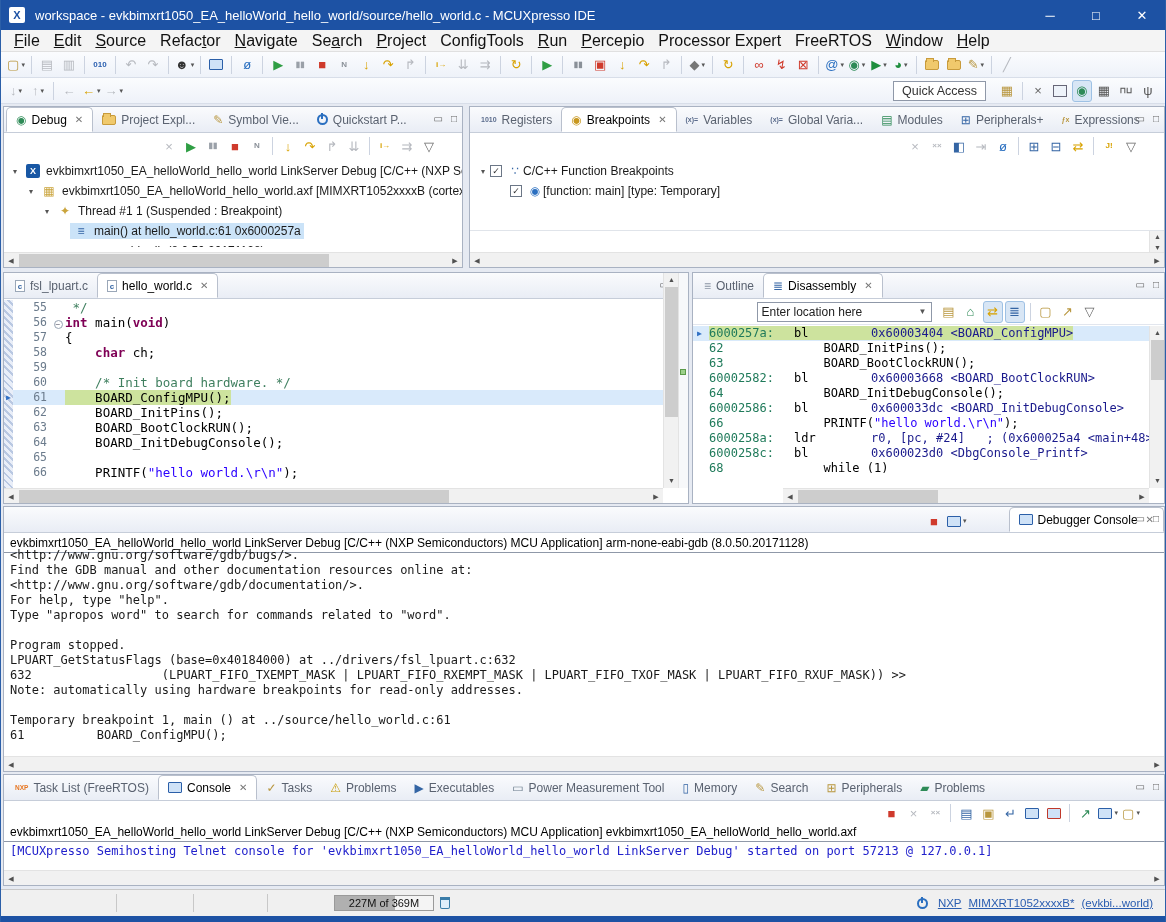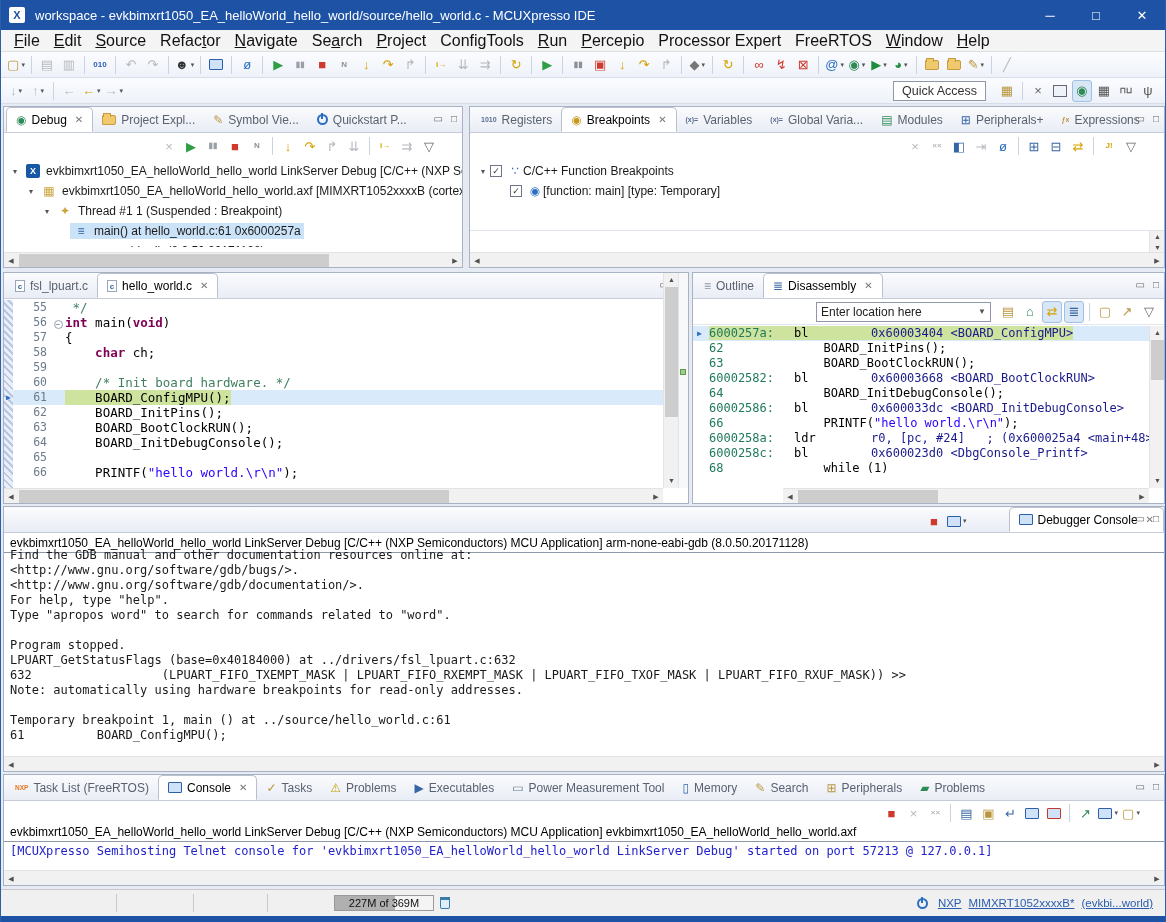--- a/index.html
+++ b/index.html
@@ -99,21 +99,21 @@
   .vsb .th { position:absolute; left:1px; width:13px; background:#cdcdcd; }
   .hsb { position:absolute; left:0; right:0; bottom:0; height:15px; background:#f1f1f1; border-top:1px solid #e3e3e3;}
   .hsb .a { position:absolute; top:0; width:14px; height:15px; text-align:center; font-size:7px; color:#505050; line-height:15px;}
   .hsb .a.lf { left:0; } .hsb .a.rt { right:0; }
   .hsb .th { position:absolute; top:1px; height:13px; background:#cdcdcd; }
   .ruler { position:absolute; top:0; bottom:15px; right:15px; width:10px; background:#f7f8fa; border-left:1px solid #e3e3e3;}
   .mark-green { position:absolute; right:2px; width:6px; height:6px; background:#9cd08a; border:1px solid #5d9b4a; }
 
   
   .da-toolbar { display:flex; align-items:center; height:26px; border-bottom:1px solid #e2e6ee;
-    padding:0 4px; justify-content:flex-end; background:#fff;}
+    padding:0 4px; justify-content:center; background:#fff;}
   .combo { display:flex; align-items:center; border:1px solid #8f98a8; background:#fff; height:20px;
     padding:0 4px; width:175px; color:#222; font-size:12px; justify-content:space-between; margin-right:6px;}
   .combo .ca { font-size:8px; color:#555; }
   .da-body { font-family:"DejaVu Sans Mono",monospace; font-size:12px; position:relative;}
   .da-row { height:15px; line-height:15px; white-space:pre; padding-left:16px; position:relative;}
   .da-row.cur { background:#d9eafb; }
   .da-row.cur .curspan { background:#cde39e; }
   .da-addr { display:inline-block; width:85px; color:#1f7a5a; }
   .da-op { display:inline-block; width:57px; color:#000; }
   .da-opr { color:#1a1a8c;margin-left:20px; }
@@ -721,22 +721,22 @@
           <span>Debugger Console</span>
           <span class="tclose">✕</span>
         </span>
         <span class="pctrl">
           <span>▭</span>
           <span>□</span>
         </span>
       </div>
     <div class="con-title">evkbimxrt1050_EA_helloWorld_hello_world LinkServer Debug [C/C++ (NXP Semiconductors) MCU Application] arm-none-eabi-gdb (8.0.50.20171128)</div>
     <div class="con-body" id="dc-lines" style="position:absolute;top:46px;left:0;right:0;bottom:17px;overflow:hidden;margin-top:-8px;">
+        <div class="con-line">&lt;http://www.gnu.org/software/gdb/bugs/&gt;.</div>
         <div class="con-line">Find the GDB manual and other documentation resources online at:</div>
-        <div class="con-line">&lt;http://www.gnu.org/software/gdb/bugs/&gt;.</div>
         <div class="con-line">&lt;http://www.gnu.org/software/gdb/documentation/&gt;.</div>
         <div class="con-line">For help, type "help".</div>
         <div class="con-line">Type "apropos word" to search for commands related to "word".</div>
         <div class="con-line"></div>
         <div class="con-line">Program stopped.</div>
         <div class="con-line">LPUART_GetStatusFlags (base=0x40184000) at ../drivers/fsl_lpuart.c:632</div>
         <div class="con-line">632                  (LPUART_FIFO_TXEMPT_MASK | LPUART_FIFO_RXEMPT_MASK | LPUART_FIFO_TXOF_MASK | LPUART_FIFO_RXUF_MASK)) &gt;&gt;</div>
         <div class="con-line">Note: automatically using hardware breakpoints for read-only addresses.</div>
         <div class="con-line"></div>
         <div class="con-line">Temporary breakpoint 1, main () at ../source/hello_world.c:61</div>

